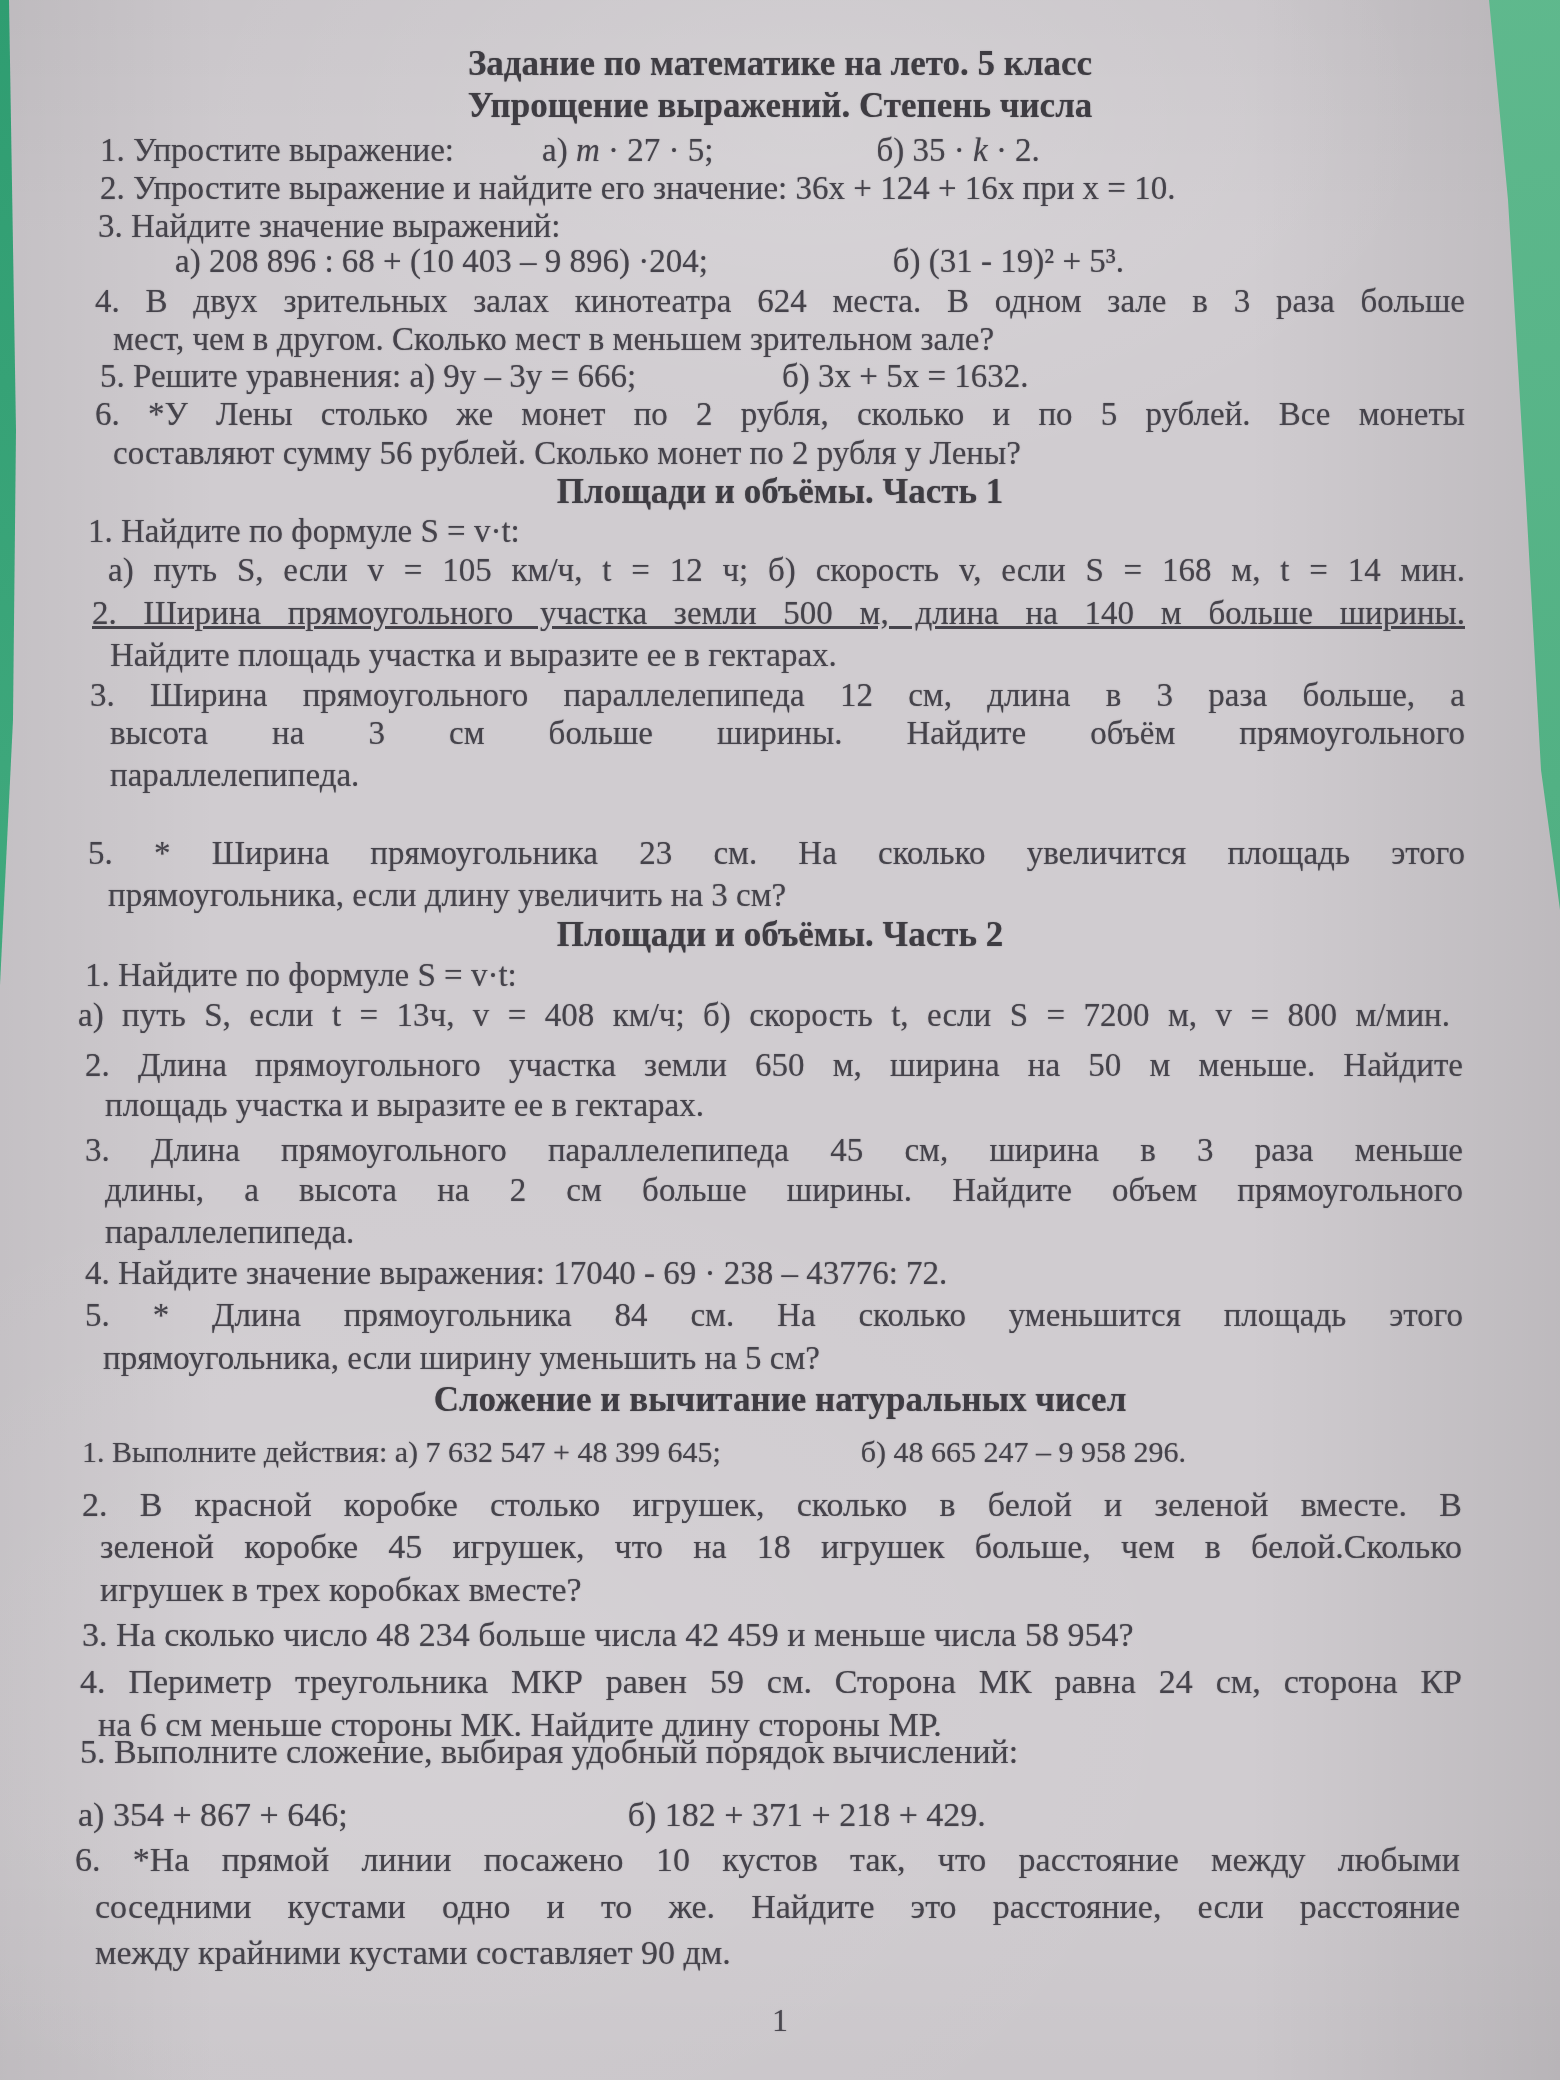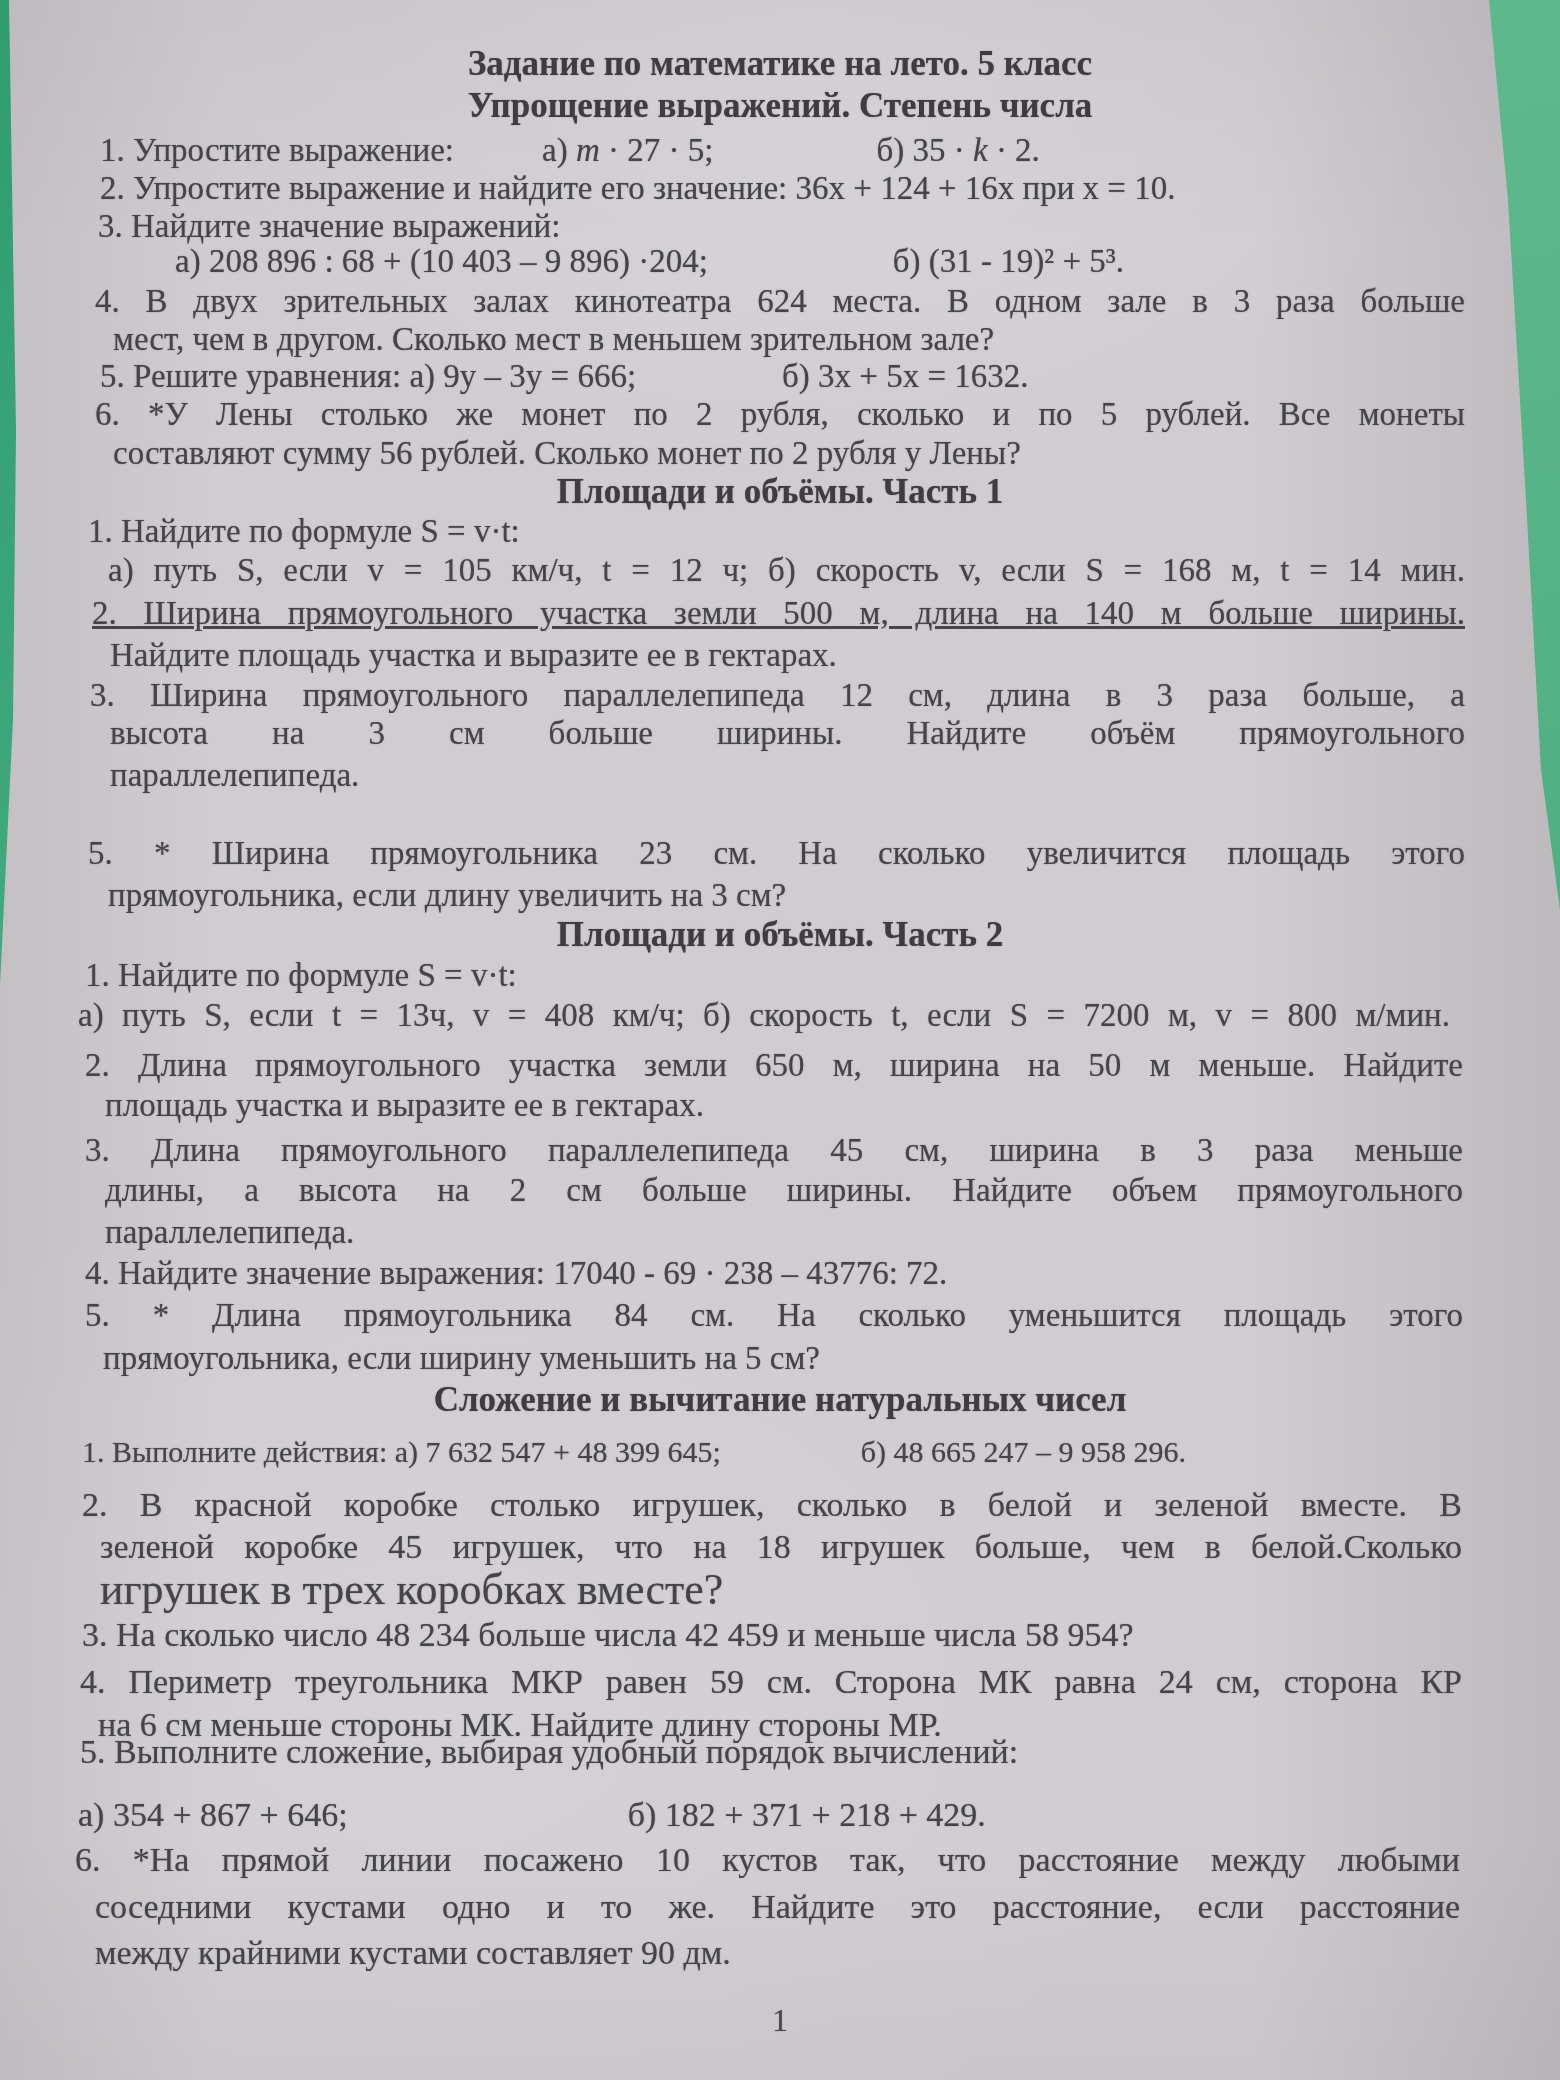--- a/index.html
+++ b/index.html
@@ -85,21 +85,21 @@
       <div class="line justify" style="top: 1130px; left: 85px; width: 1378px; font-family: Liberation Serif, serif;">3. Длина прямоугольного параллелепипеда 45 см, ширина в 3 раза меньше</div>
       <div class="line justify" style="top: 1170px; left: 105px; width: 1358px;">длины, а высота на 2 см больше ширины. Найдите объем прямоугольного</div>
       <div class="line" style="top: 1212px; left: 105px;">параллелепипеда.</div>
       <div class="line" style="top: 1253px; left: 85px;">4. Найдите значение выражения: 17040 - 69 · 238 – 43776: 72.</div>
       <div class="line justify" style="top: 1295px; left: 85px; width: 1378px;">5. * Длина прямоугольника 84 см. На сколько уменьшится площадь этого</div>
       <div class="line" style="top: 1338px; left: 103px;">прямоугольника, если ширину уменьшить на 5 см?</div>
       <div class="line bold center" style="top: 1380px; left: 95px; width: 1370px; font-size: 35px;">Сложение и вычитание натуральных чисел</div>
       <div class="line" style="top: 1432px; left: 82px; font-size: 30px;"><span>1. Выполните действия: а) 7 632 547 + 48 399 645;</span><span style="margin-left: 140px;">б) 48 665 247 – 9 958 296.</span></div>
       <div class="line justify" style="top: 1485px; left: 82px; width: 1380px; font-size: 34px;">2. В красной коробке столько игрушек, сколько в белой и зеленой вместе. В</div>
       <div class="line justify" style="top: 1527px; left: 100px; width: 1362px; font-size: 34px;">зеленой коробке 45 игрушек, что на 18 игрушек больше, чем в белой.Сколько</div>
-      <div class="line" style="top: 1570px; left: 100px; font-size: 44px;">игрушек в трех коробках вместе?</div>
+      <div class="line" style="top: 1570px; left: 100px; font-size: 34px;">игрушек в трех коробках вместе?</div>
       <div class="line" style="top: 1615px; left: 82px; font-size: 34px;">3. На сколько число 48 234 больше числа 42 459 и меньше числа 58 954?</div>
       <div class="line justify" style="top: 1662px; left: 80px; width: 1382px; font-size: 34px;">4. Периметр треугольника МКР равен 59 см. Сторона МК равна 24 см, сторона КР</div>
       <div class="line" style="top: 1705px; left: 98px; font-size: 34px;">на 6 см меньше стороны МК. Найдите длину стороны МР.</div>
       <div class="line" style="top: 1732px; left: 80px; font-size: 34px;">5. Выполните сложение, выбирая удобный порядок вычислений:</div>
       <div class="line" style="top: 1795px; left: 78px; font-size: 34px;"><span>а) 354 + 867 + 646;</span><span style="margin-left: 280px;">б) 182 + 371 + 218 + 429.</span></div>
       <div class="line justify" style="top: 1840px; left: 75px; width: 1385px; font-size: 34px;">6. *На прямой линии посажено 10 кустов так, что расстояние между любыми</div>
       <div class="line justify" style="top: 1887px; left: 95px; width: 1365px; font-size: 34px;">соседними кустами одно и то же. Найдите это расстояние, если расстояние</div>
       <div class="line" style="top: 1933px; left: 95px; font-size: 34px;">между крайними кустами составляет 90 дм.</div>
     </div>
   <div class="pageno">1</div>

